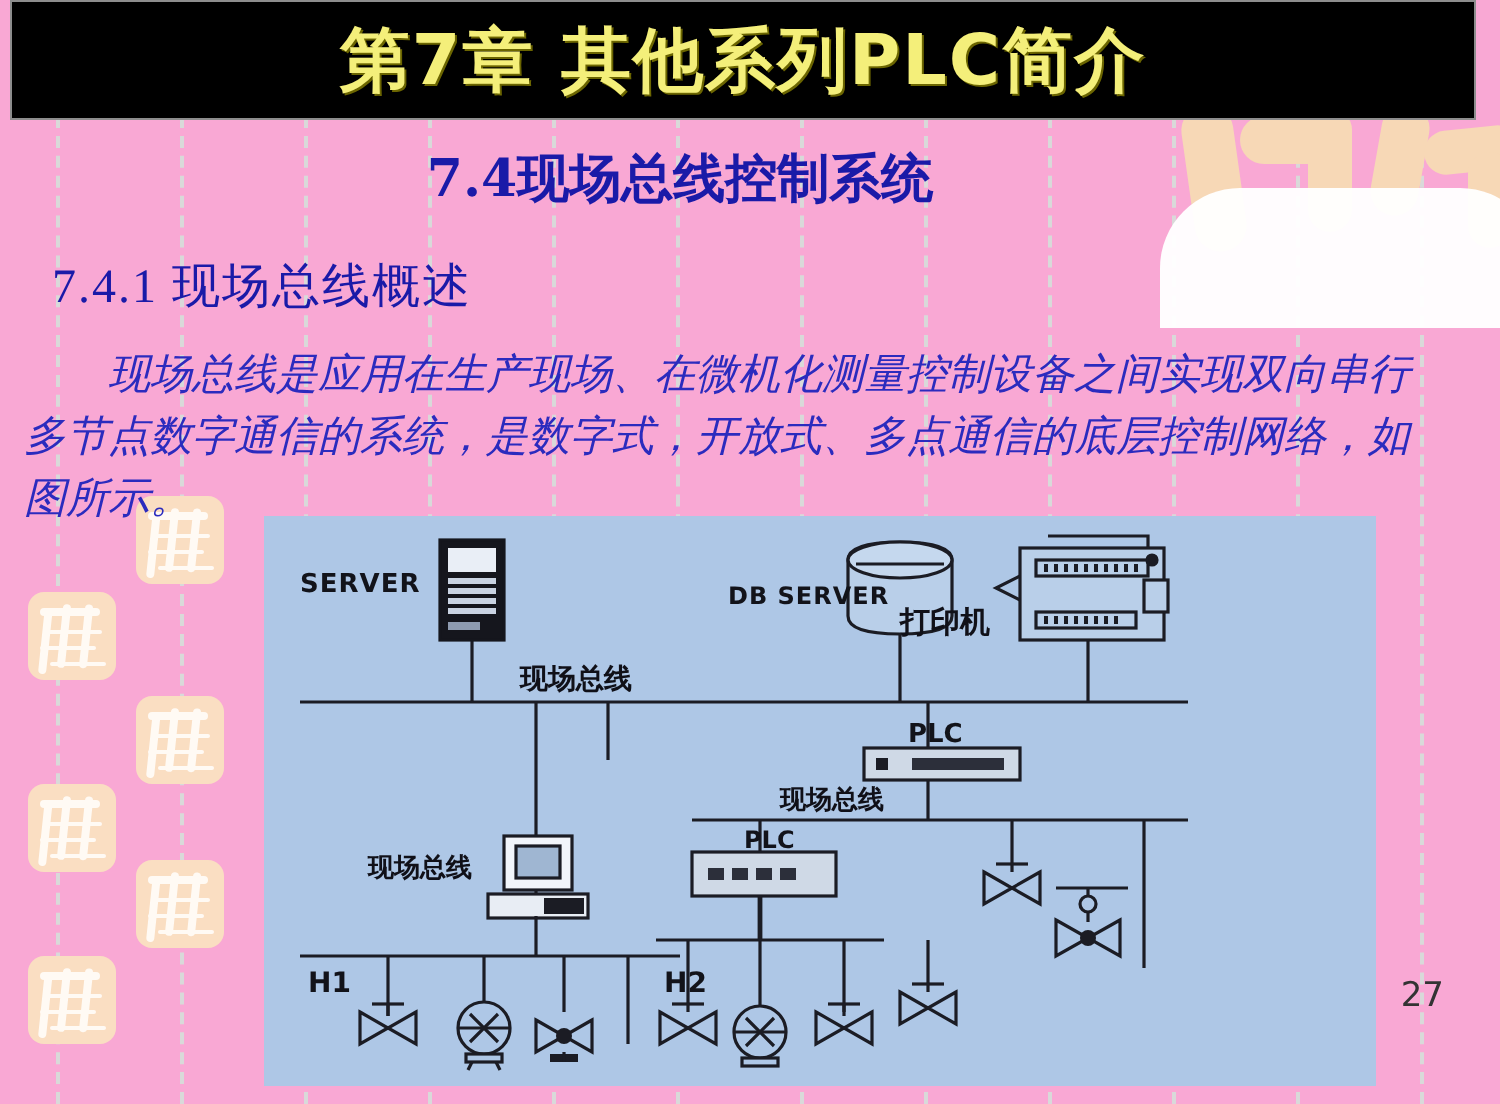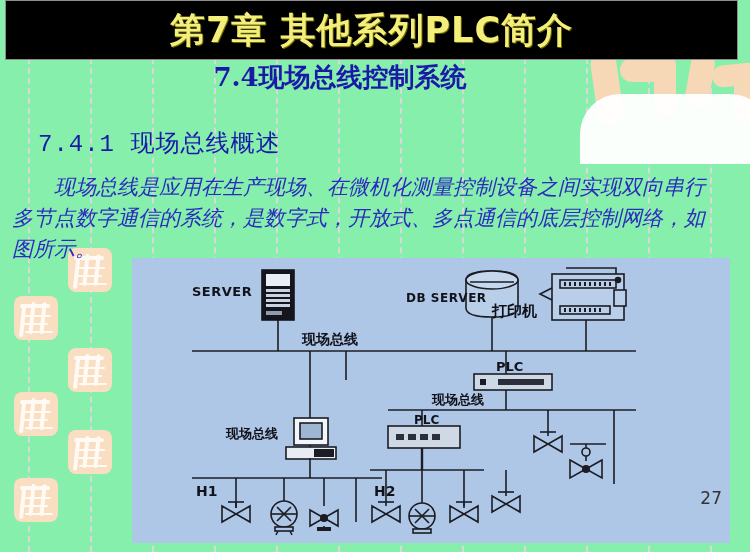--- a/index.html
+++ b/index.html
@@ -10,21 +10,21 @@
     width: 750px;
     height: 552px;
     background: #ffffff;
     font-family: "DejaVu Sans", "Liberation Sans", sans-serif;
     overflow: hidden;
     position: relative;
   }
   .slide {
     position: absolute;
     inset: 0;
-    background: #86efac;
+    background: #f9a8d4;
     overflow: hidden;
   }
 
   
   .grid-layer {
     position: absolute;
     left: 0; top: 58px;
     width: 750px; height: 494px;
     pointer-events: none;
     z-index: 1;
@@ -121,34 +121,34 @@
     white-space: nowrap;
   }
   .title-text .lat {
     font-family: "DejaVu Sans", "Liberation Sans", sans-serif;
     font-weight: bold;
   }
 
   
   .subtitle {
     position: absolute;
-    left: 0; top: 60px;
+    left: 0; top: 72px;
     width: 680px;
     text-align: center;
     color: #1a1aa8;
     font-family: "DejaVu Serif", "Liberation Serif", serif;
     font-size: 26px;
     font-weight: bold;
     z-index: 6;
   }
   .section-heading {
     position: absolute;
-    left: 38px; top: 127px;
+    left: 26px; top: 127px;
     color: #1a1aa8;
-    font-family: Liberation Mono, monospace;
+    font-family: Liberation Serif, serif;
     font-size: 24px;
     z-index: 6;
     letter-spacing: 1px;
   }
   .body-text {
     position: absolute;
     left: 12px; top: 172px;
     width: 712px;
     color: #2b2bbe;
     font-family: "DejaVu Serif", "Liberation Serif", serif;
@@ -174,21 +174,20 @@
   
   .diagram {
     position: absolute;
     left: 132px;
     top: 258px;
     width: 556px;
     height: 285px;
     background: #aec7e6;
     z-index: 4;
     overflow: hidden;
-    padding-left: 42px;
   }
   .diagram svg { display: block; }
   .dg-label {
     font-family: "DejaVu Sans", "Liberation Sans", sans-serif;
     fill: #12131a;
   }
   .dg-cn {
     font-family: "DejaVu Serif", "Liberation Serif", serif;
     font-weight: bold;
     fill: #101018;

